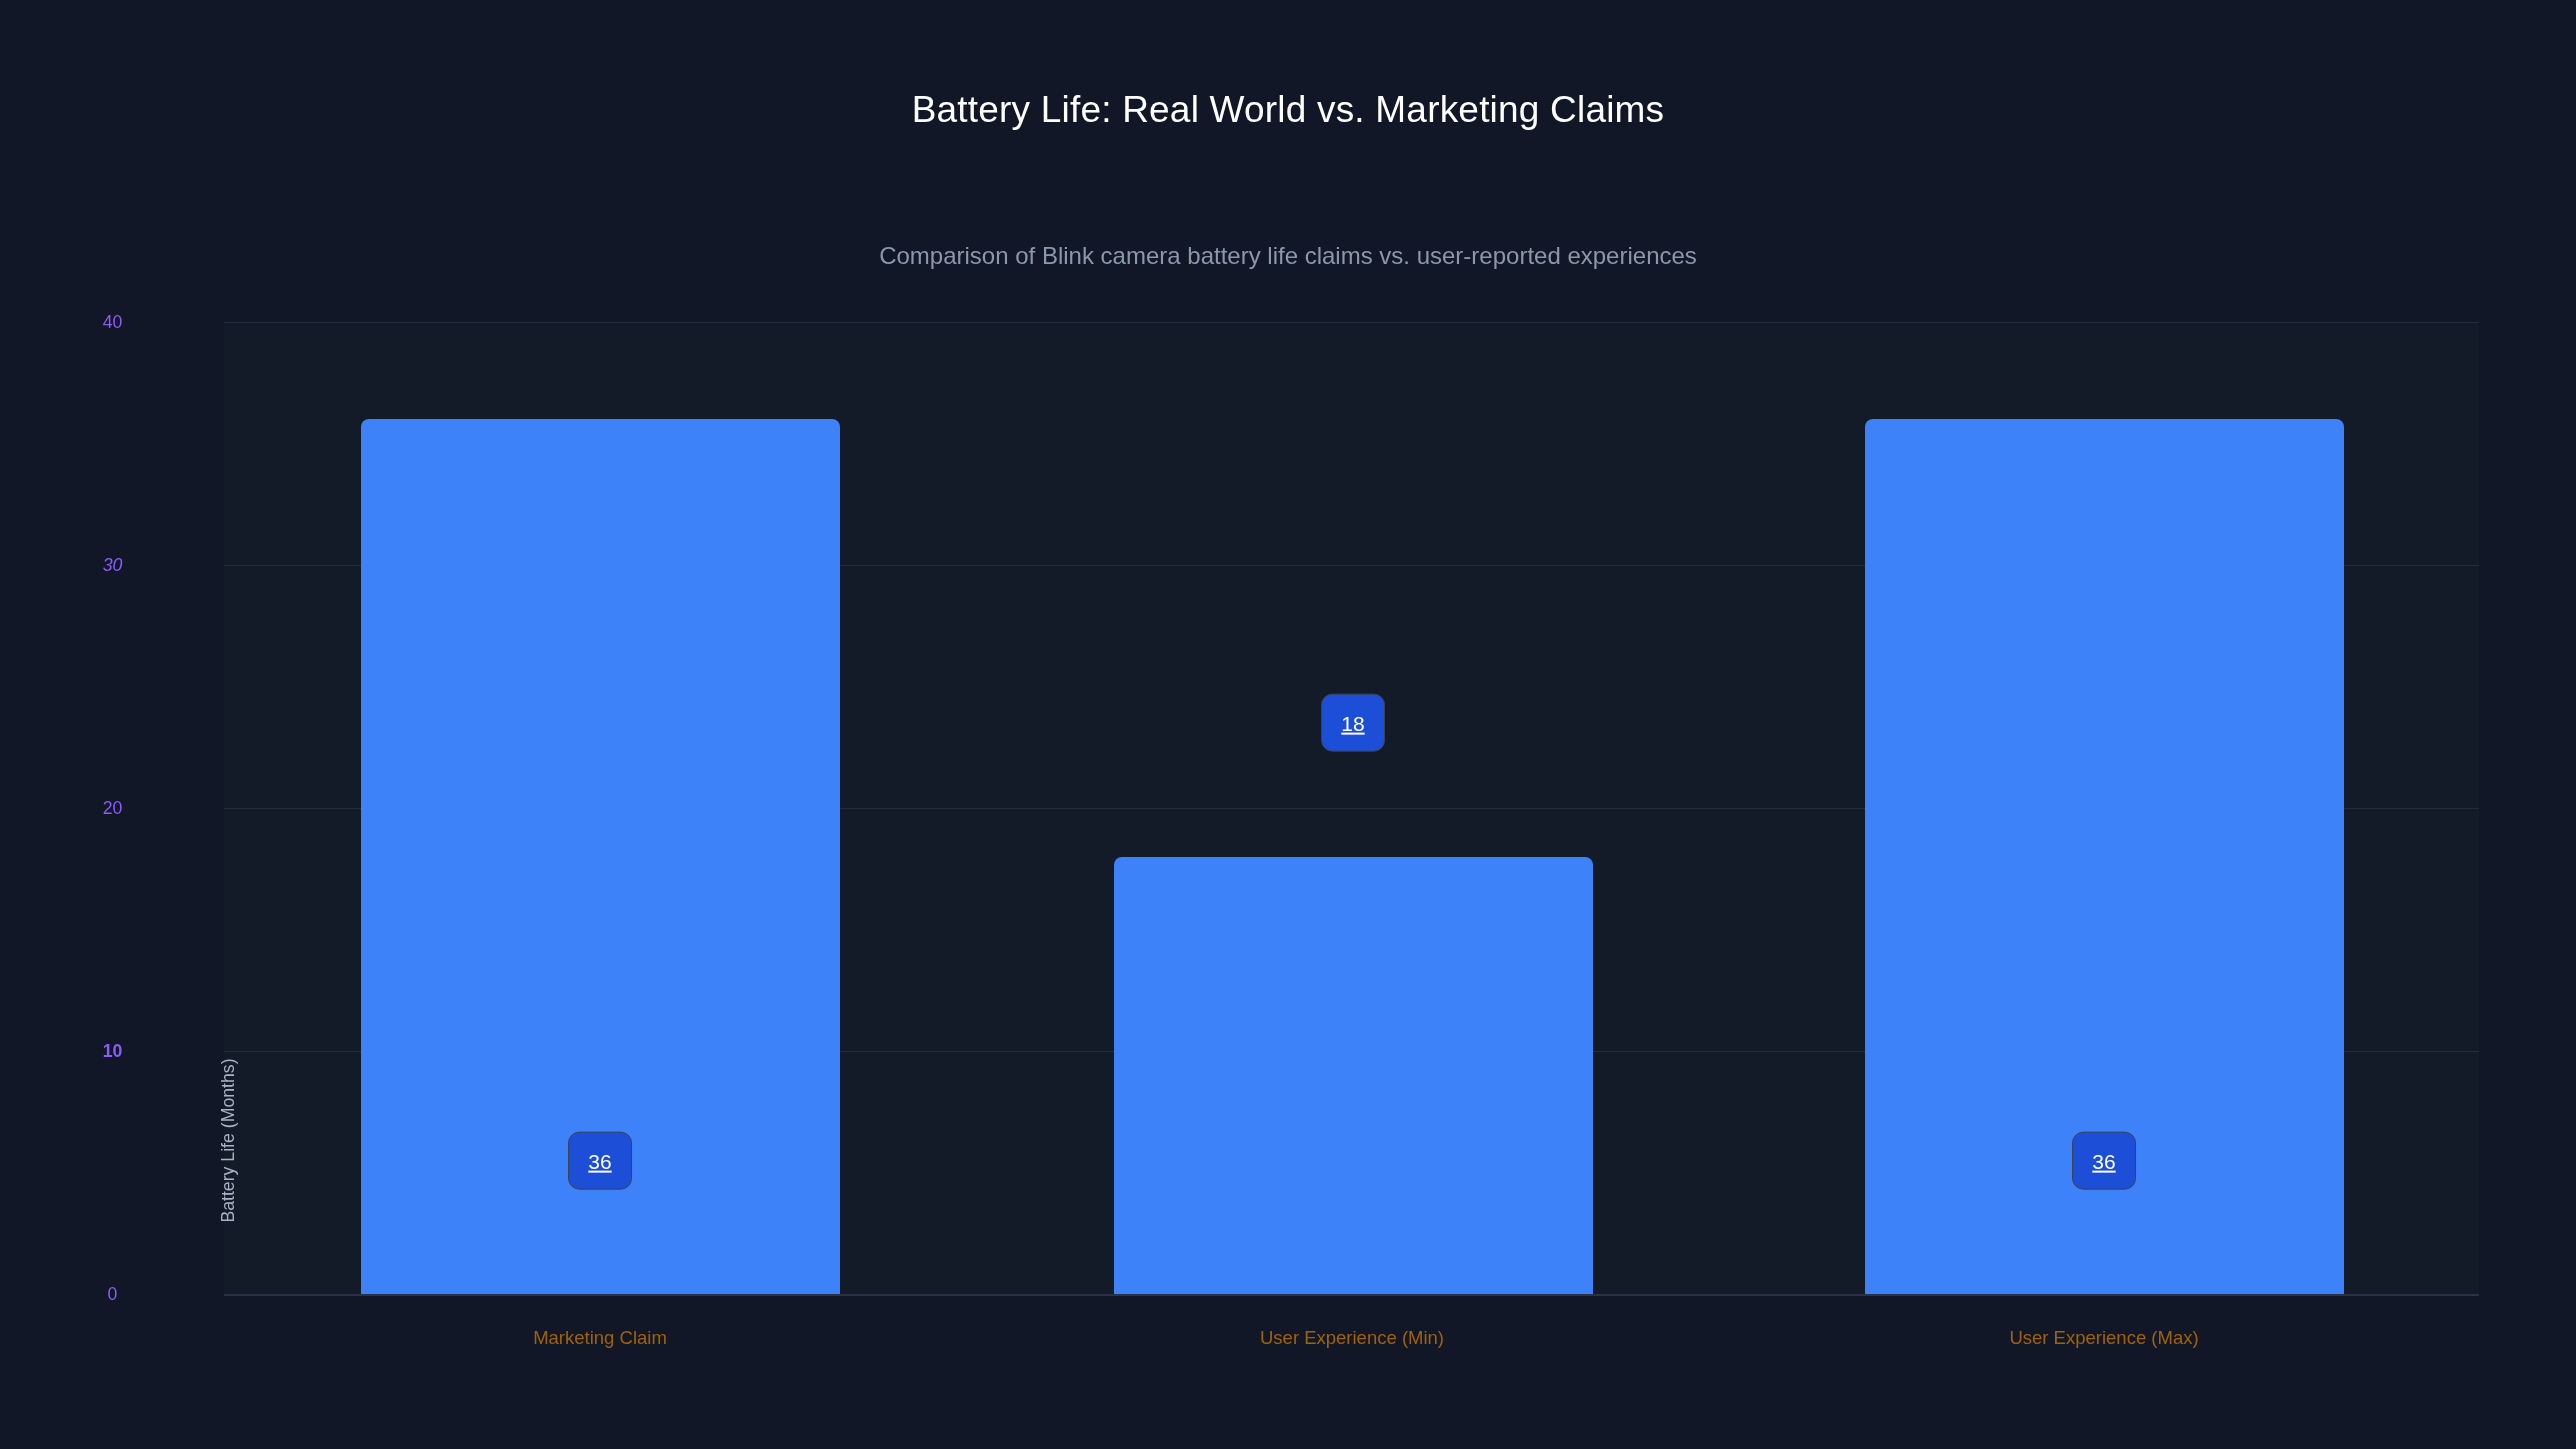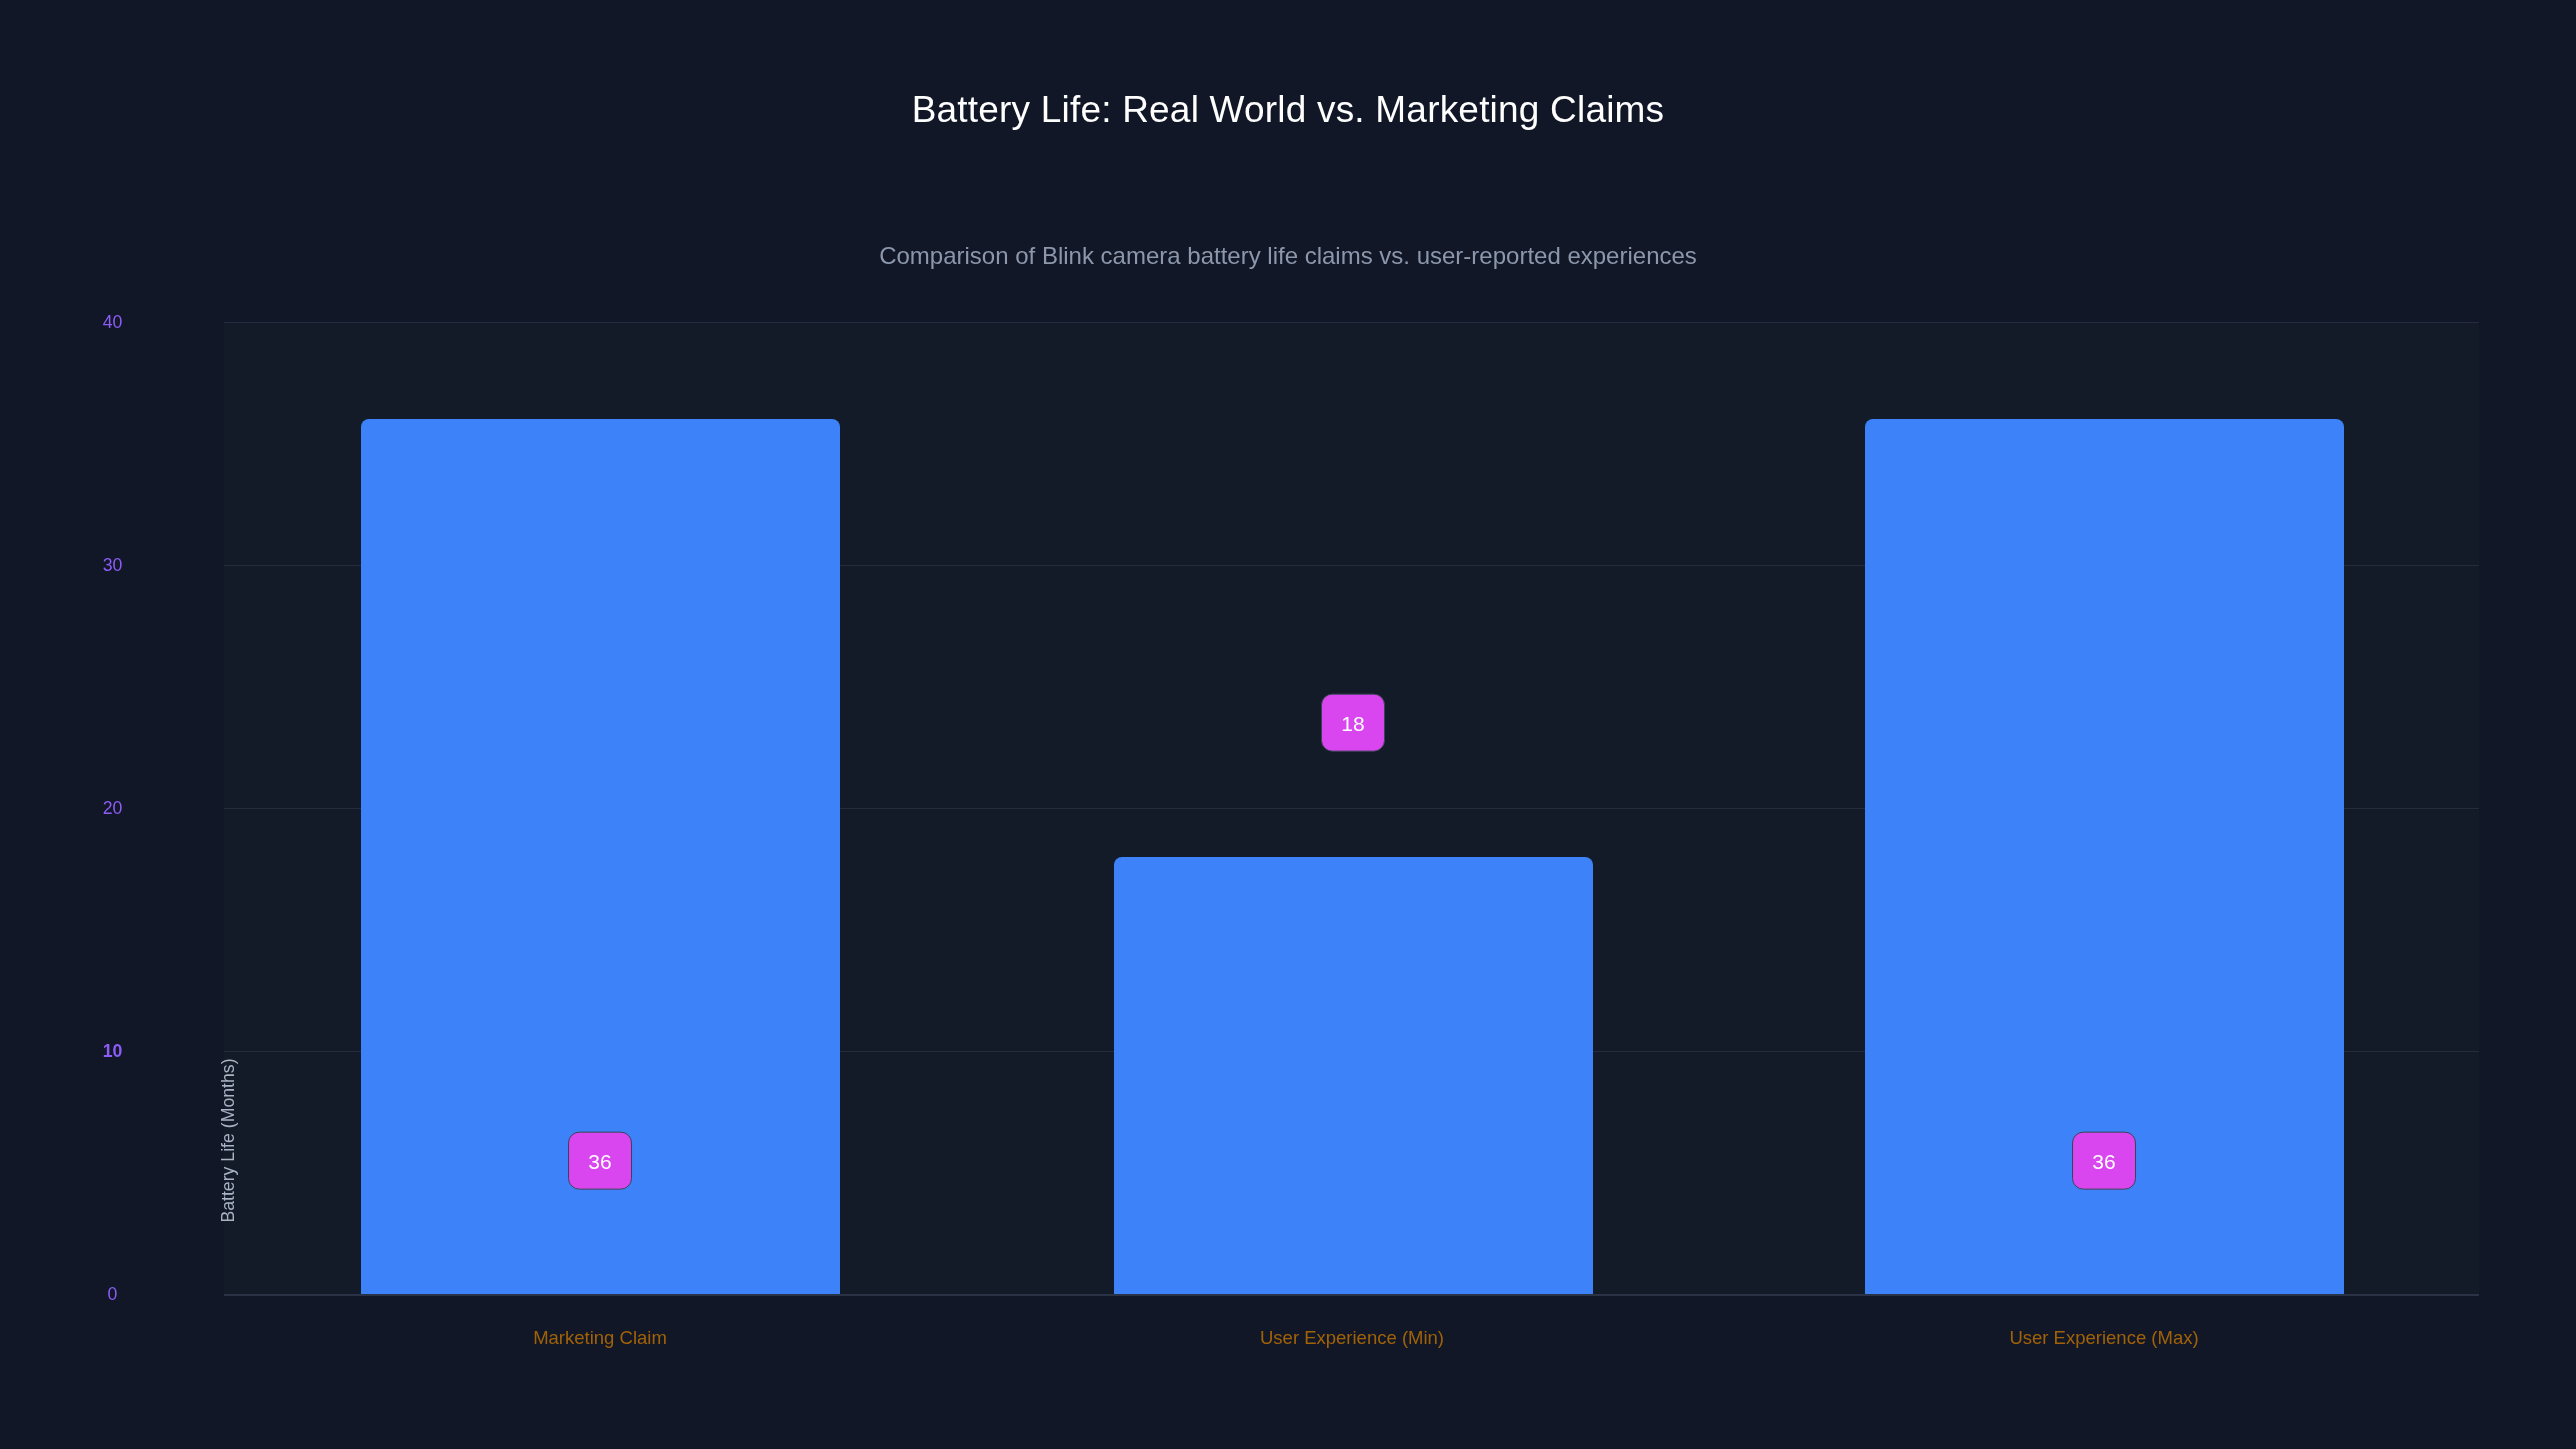--- a/index.html
+++ b/index.html
@@ -105,27 +105,28 @@
     background: #3d82f8;
     border-radius: 8px 8px 0 0;
   }
 
   
   .value-badge {
     position: absolute;
     transform: translate(-50%, -100%);
     border: 1.2px solid #3a4455;
     border-radius: 11.3px;
-    background: #d946ef;
+    background: #1d4ed8;
     color: #ffffff;
     font-size: 21px;
     line-height: 1;
     padding: 17.7px 19.3px;
     text-align: center;
     white-space: nowrap;
+    text-decoration: underline;
   }
 
   
   .x-tick-label {
     position: absolute;
     top: 1327px;
     transform: translateX(-50%);
     color: #a16207;
     font-size: 18.5px;
     white-space: nowrap;
@@ -154,21 +155,21 @@
     <div class="value-badge" style="left:376px; top:868px;">36</div>
     <div class="value-badge" style="left:1129px; top:430px;">18</div>
     <div class="value-badge" style="left:1880px; top:868px;">36</div>
 
     <div id="y-axis-title">Battery Life (Months)</div>
   </div>
 
   <div id="axis-baseline"></div>
 
   <div class="y-tick-label" style="top:322px;">40</div>
-  <div class="y-tick-label" style="top:565px;">30</div>
+  <div class="y-tick-label" style="top:565px;font-style:italic;">30</div>
   <div class="y-tick-label" style="top:808px;">20</div>
   <div class="y-tick-label" style="top:1051px;font-weight:bold;">10</div>
   <div class="y-tick-label" style="top:1294px;">0</div>
 
   <div class="x-tick-label" style="left:600px;">Marketing Claim</div>
   <div class="x-tick-label" style="left:1352px;">User Experience (Min)</div>
   <div class="x-tick-label" style="left:2104px;">User Experience (Max)</div>
 
 </div>
 

